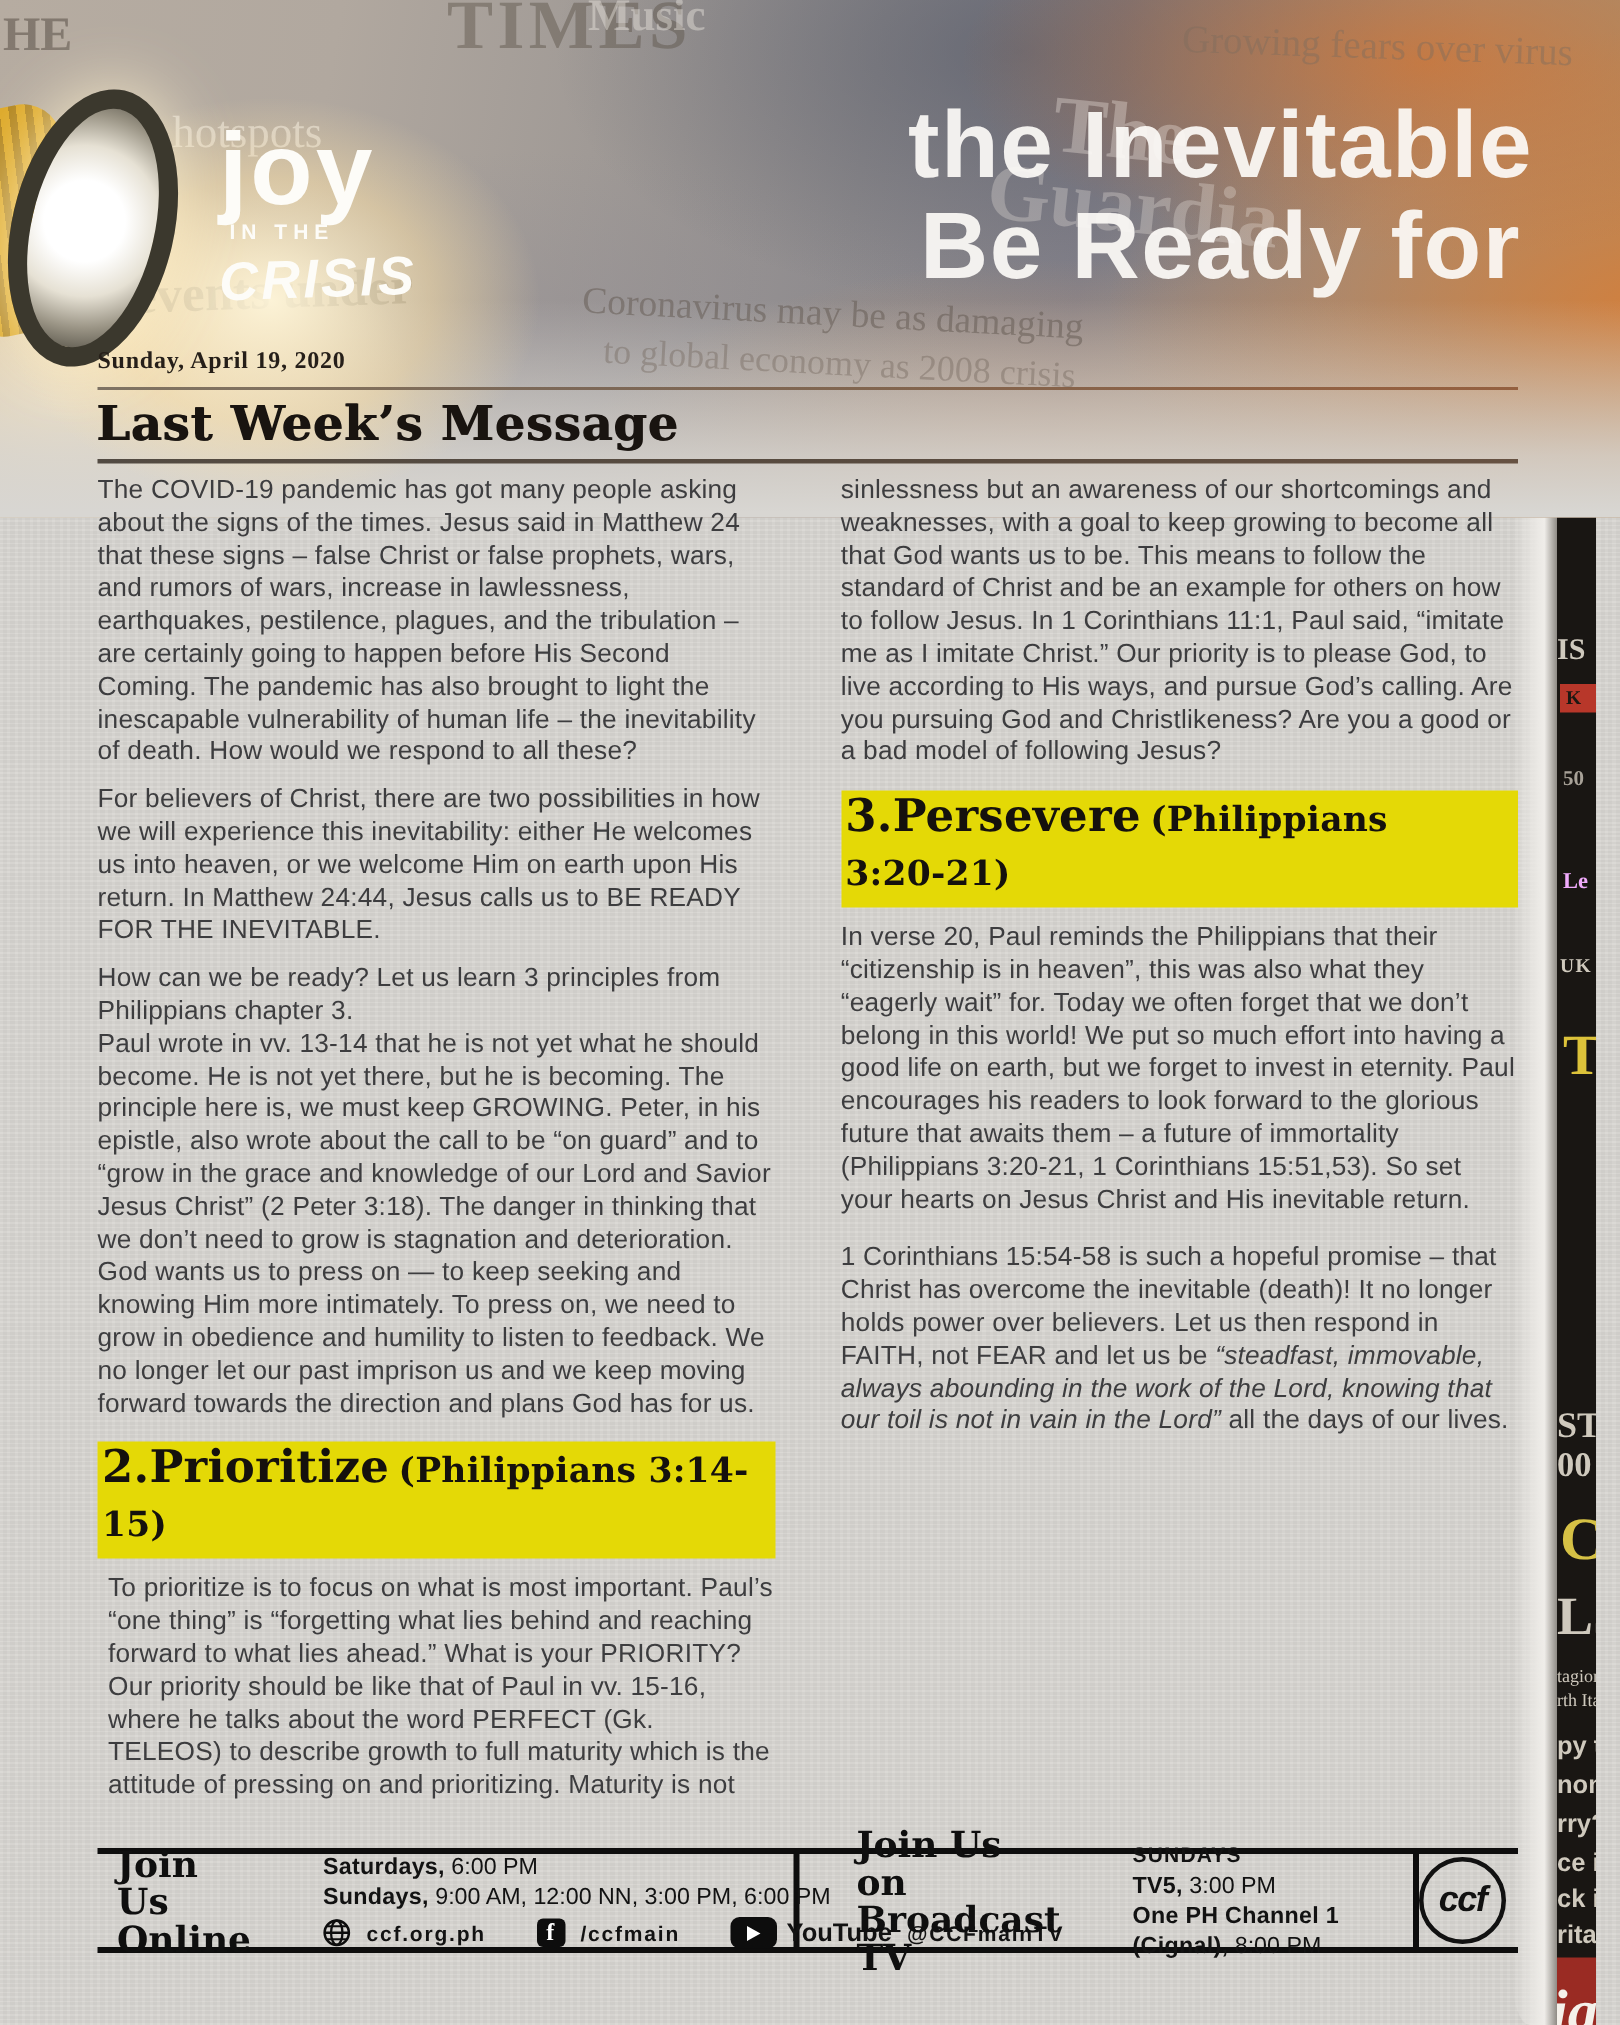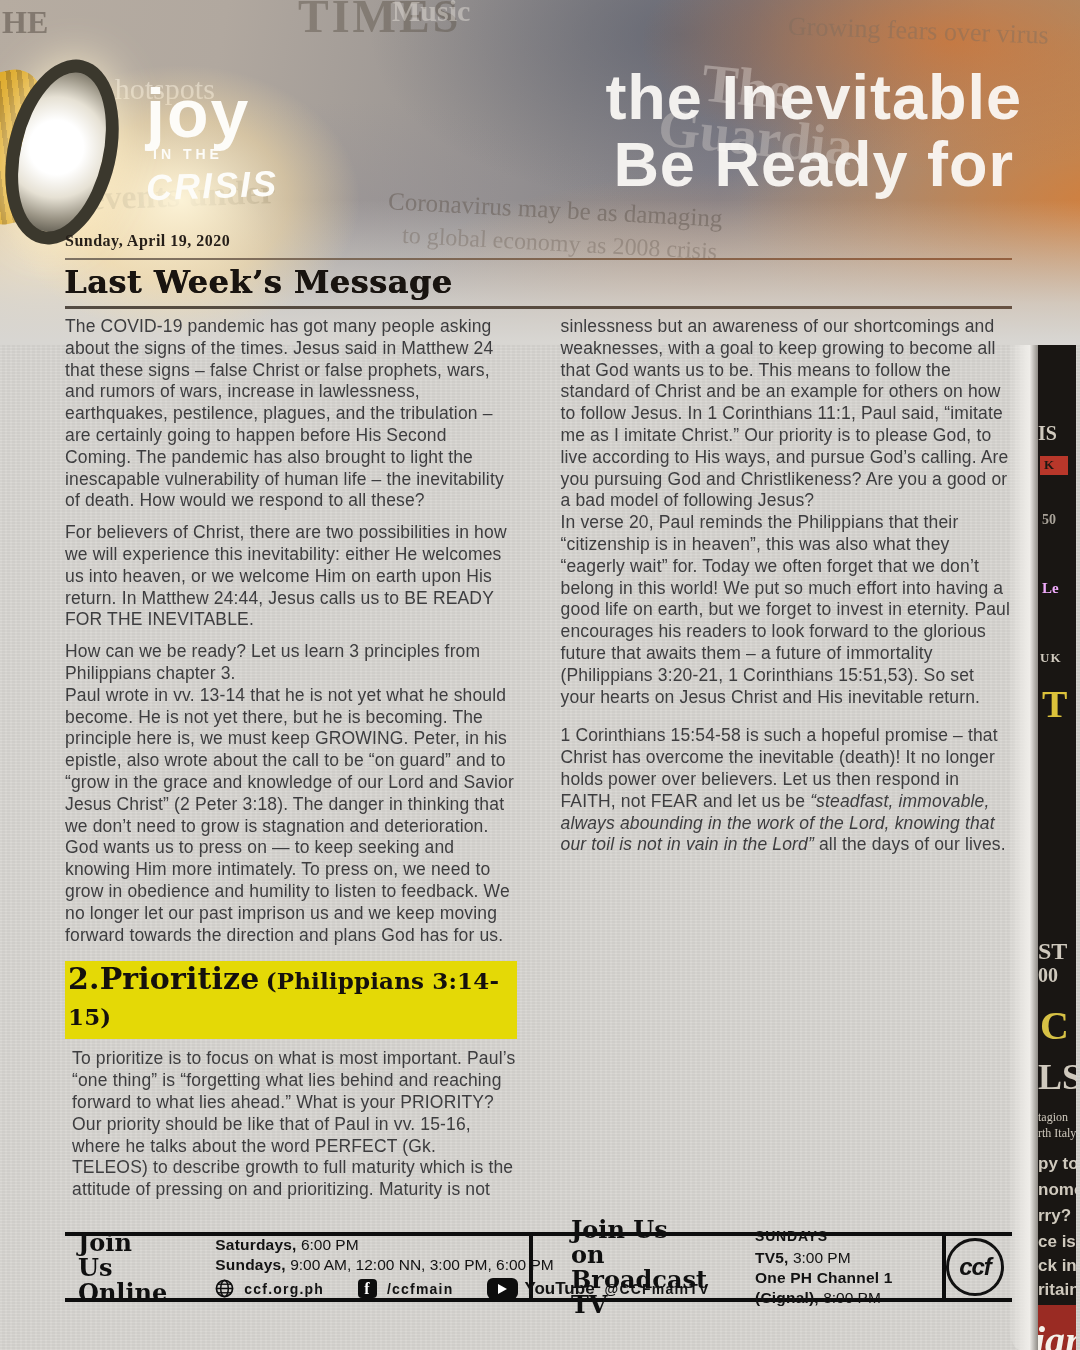--- a/index.html
+++ b/index.html
@@ -5,21 +5,21 @@
   html,body{margin:0;padding:0;}
   body{
     width:1080px;height:1350px;position:relative;overflow:hidden;
     background:#d8d6d2;
     background-image:
       repeating-linear-gradient(0deg, rgba(255,255,255,.05) 0 1px, rgba(0,0,0,.025) 1px 3px),
       repeating-linear-gradient(90deg, rgba(255,255,255,.03) 0 2px, rgba(0,0,0,.018) 2px 5px);
     font-family:"Liberation Sans",sans-serif;
   }
   
-  .strip{position:absolute;left:1038px;top:250px;width:38px;height:1100px;background:#191613;z-index:1;overflow:hidden;}
+  .strip{position:absolute;left:1038px;top:250px;width:26px;height:1100px;background:#191613;z-index:1;overflow:hidden;}
   .strip span{position:absolute;color:#cfc9bd;font-family:"Liberation Serif",serif;font-weight:bold;white-space:nowrap;}
   .tear{position:absolute;left:1008px;top:250px;width:30px;height:1100px;z-index:2;
     background:linear-gradient(to right, rgba(216,214,210,0) 0%, rgba(236,234,230,.9) 55%, #efede9 72%, #8f8b85 100%);
     border-radius:40% 0 0 40%/3% 0 0 3%;}
   .guardian-red{position:absolute;left:0;top:1055px;width:42px;height:150px;background:#9a2b23;}
   .guardian-red b{position:absolute;left:-4px;top:12px;color:#f5f1ea;font-family:"Liberation Serif",serif;font-style:italic;font-size:40px;}
   
   .header{position:absolute;left:0;top:0;width:1080px;height:345px;z-index:3;overflow:hidden;
     background:
       linear-gradient(to bottom, rgba(216,214,210,0) 58%, rgba(216,214,210,.82) 88%, #d8d6d2 99%),
@@ -96,24 +96,24 @@
 </style>
 </head>
 <body>
 
 <div class="strip">
   <span style="left:-6px;top:46px;font-style:italic;font-size:30px;color:#d8d2c6;">fi</span>
   <span style="left:0;top:172px;font-size:20px;">IS</span>
   <span style="left:2px;top:206px;font-size:13px;background:#b8372a;color:#1d1812;padding:1px 14px 2px 4px;">K</span>
   <span style="left:4px;top:262px;font-size:14px;color:#a8a298;">50</span>
   <span style="left:4px;top:330px;font-size:15px;color:#f0abfc;">Le</span>
-  <span style="left:2px;top:400px;font-size:13px;letter-spacing:1px;">UK</span>
+  <span style="left:2px;top:386px;font-size:13px;letter-spacing:1px;">UK</span>
   <span style="left:4px;top:432px;font-size:38px;color:#dcc23a;">T</span>
   <span style="left:0;top:688px;font-size:24px;">ST</span>
-  <span style="left:0;top:714px;font-size:20px;">00</span>
+  <span style="left:0;top:714px;font-size:23px;">00</span>
   <span style="left:2px;top:752px;font-size:40px;color:#d6c145;">C</span>
   <span style="left:0;top:806px;font-size:36px;color:#cfc9bd;">LS</span>
   <span style="left:0;top:860px;font-size:12px;font-weight:normal;">tagion</span>
   <span style="left:0;top:876px;font-size:12px;font-weight:normal;">rth Italy</span>
   <span style="left:0;top:904px;font-size:17px;font-family:'Liberation Sans',sans-serif;">py to</span>
   <span style="left:0;top:930px;font-size:17px;font-family:'Liberation Sans',sans-serif;">nome</span>
   <span style="left:0;top:956px;font-size:17px;font-family:'Liberation Sans',sans-serif;">rry?</span>
   <span style="left:0;top:982px;font-size:17px;font-family:'Liberation Sans',sans-serif;">ce is</span>
   <span style="left:0;top:1006px;font-size:17px;font-family:'Liberation Sans',sans-serif;">ck in</span>
   <span style="left:0;top:1030px;font-size:17px;font-family:'Liberation Sans',sans-serif;">ritain</span>
@@ -162,20 +162,23 @@
     <p class="mb">For believers of Christ, there are two possibilities in how we will experience this inevitability: either He welcomes us into heaven, or we welcome Him on earth upon His return. In Matthew 24:44, Jesus calls us to BE READY FOR THE INEVITABLE.</p>
     <p>How can we be ready? Let us learn 3 principles from Philippians chapter 3.</p>
     <p>Paul wrote in vv. 13-14 that he is not yet what he should become. He is not yet there, but he is becoming. The principle here is, we must keep GROWING. Peter, in his epistle, also wrote about the call to be “on guard” and to “grow in the grace and knowledge of our Lord and Savior Jesus Christ” (2 Peter 3:18). The danger in thinking that we don’t need to grow is stagnation and deterioration. God wants us to press on — to keep seeking and knowing Him more intimately. To press on, we need to grow in obedience and humility to listen to feedback. We no longer let our past imprison us and we keep moving forward towards the direction and plans God has for us.</p>
     <div class="h-block2">
       <span class="hl"><span class="big">2.</span><span class="big">Prioritize</span> <span class="ref">(Philippians 3:14-15)</span></span>
     </div>
     <p class="indent">To prioritize is to focus on what is most important. Paul’s “one thing” is “forgetting what lies behind and reaching forward to what lies ahead.” What is your PRIORITY? Our priority should be like that of Paul in vv. 15-16, where he talks about the word PERFECT (Gk. TELEOS) to describe growth to full maturity which is the attitude of pressing on and prioritizing. Maturity is not</p>
   </div>
   <div class="col">
     <p>sinlessness but an awareness of our shortcomings and weaknesses, with a goal to keep growing to become all that God wants us to be. This means to follow the standard of Christ and be an example for others on how to follow Jesus. In 1 Corinthians 11:1, Paul said, “imitate me as I imitate Christ.” Our priority is to please God, to live according to His ways, and pursue God’s calling. Are you pursuing God and Christlikeness? Are you a good or a bad model of following Jesus?</p>
+    <div class="h-block3">
+      <span class="hl"><span class="big">3.</span><span class="big">Persevere</span> <span class="ref">(Philippians 3:20-21)</span></span>
+    </div>
     <p>In verse 20, Paul reminds the Philippians that their “citizenship is in heaven”, this was also what they “eagerly wait” for. Today we often forget that we don’t belong in this world! We put so much effort into having a good life on earth, but we forget to invest in eternity. Paul encourages his readers to look forward to the glorious future that awaits them – a future of immortality (Philippians 3:20-21, 1 Corinthians 15:51,53). So set your hearts on Jesus Christ and His inevitable return.</p>
     <p class="p8"><span>1 Corinthians 15:54-58 is such a hopeful promise – that Christ has overcome the inevitable (death)! It no longer holds power over believers. Let us then respond in FAITH, not FEAR and let us be </span><span class="ital">“steadfast, immovable, always abounding in the work of the Lord, knowing that our toil is not in vain in the Lord”</span><span> all the days of our lives.</span></p>
   </div>
 </div>
 
 <div class="footer">
   <div class="f-online">
     <div class="f-title w1">
       <div>Join Us</div>
       <div>Online</div>

